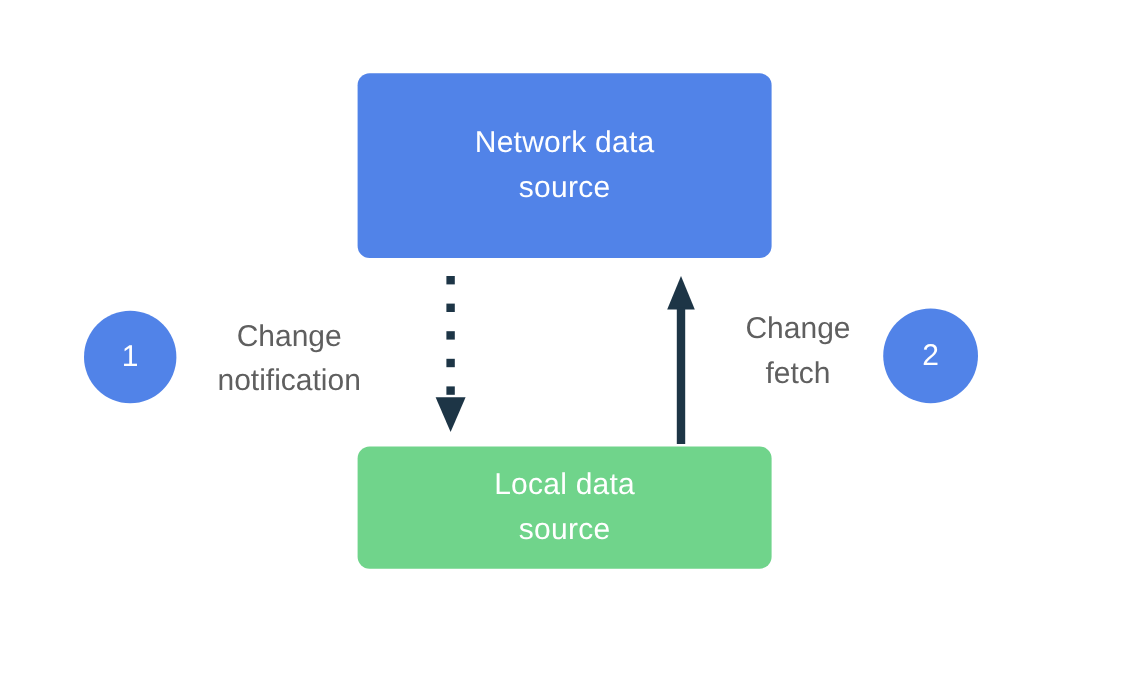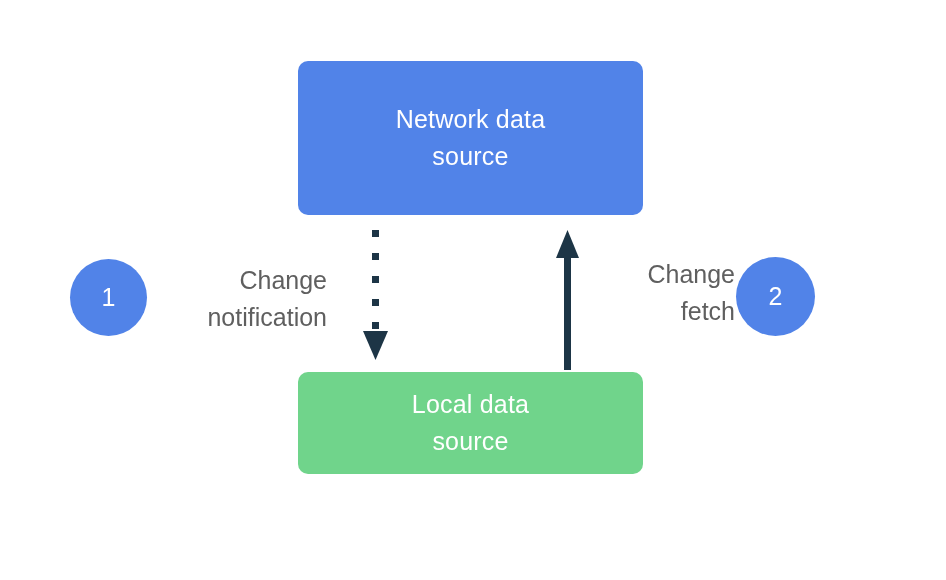--- a/index.html
+++ b/index.html
@@ -73,21 +73,21 @@
     width: 79px;
     height: 79px;
   }
 
   
   .edge-label {
     position: absolute;
     color: #5f5f5f;
     font-size: 25px;
     line-height: 37px;
-    text-align: right;
+    text-align: center;
     white-space: pre-line;
   }
   #label-change-notification {
     left: 155px;
     top: 262px;
     width: 172px;
   }
   #label-change-fetch {
     left: 595px;
     top: 256px;

